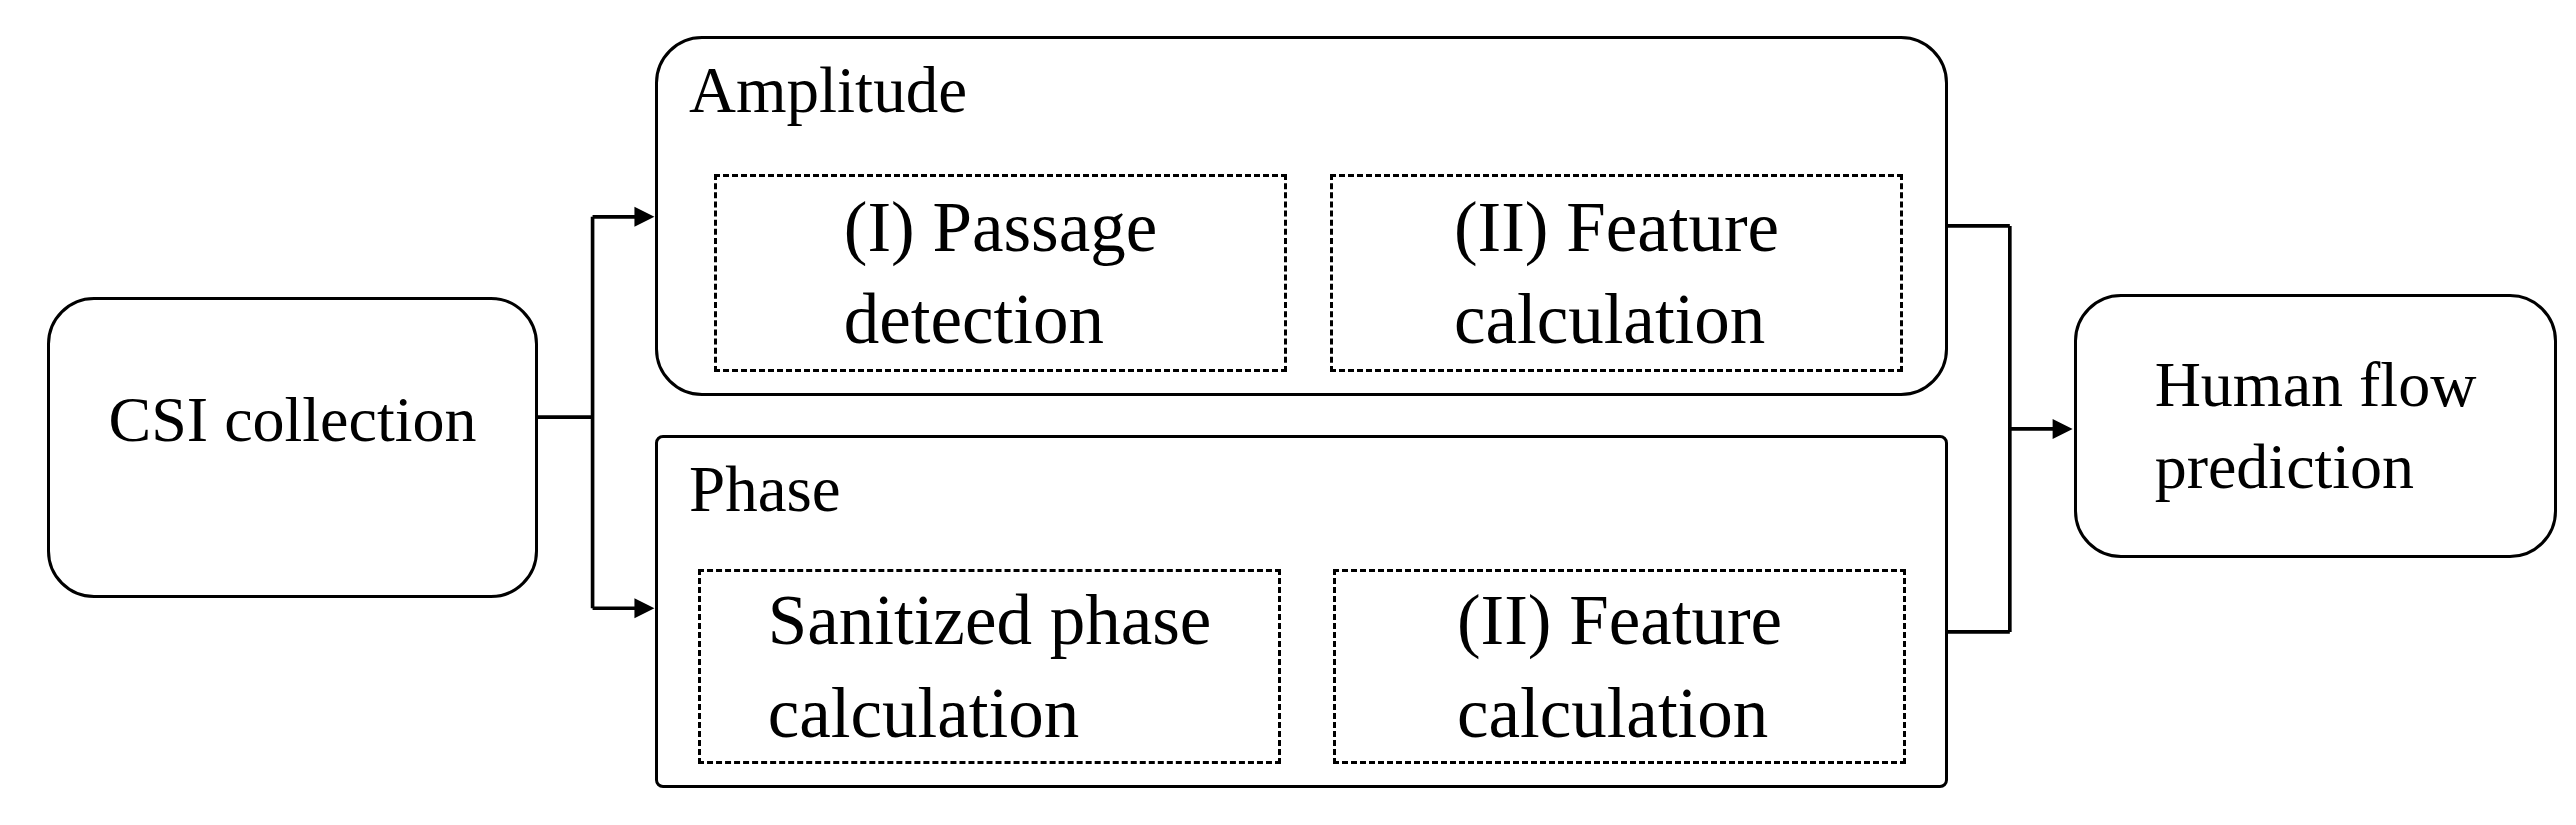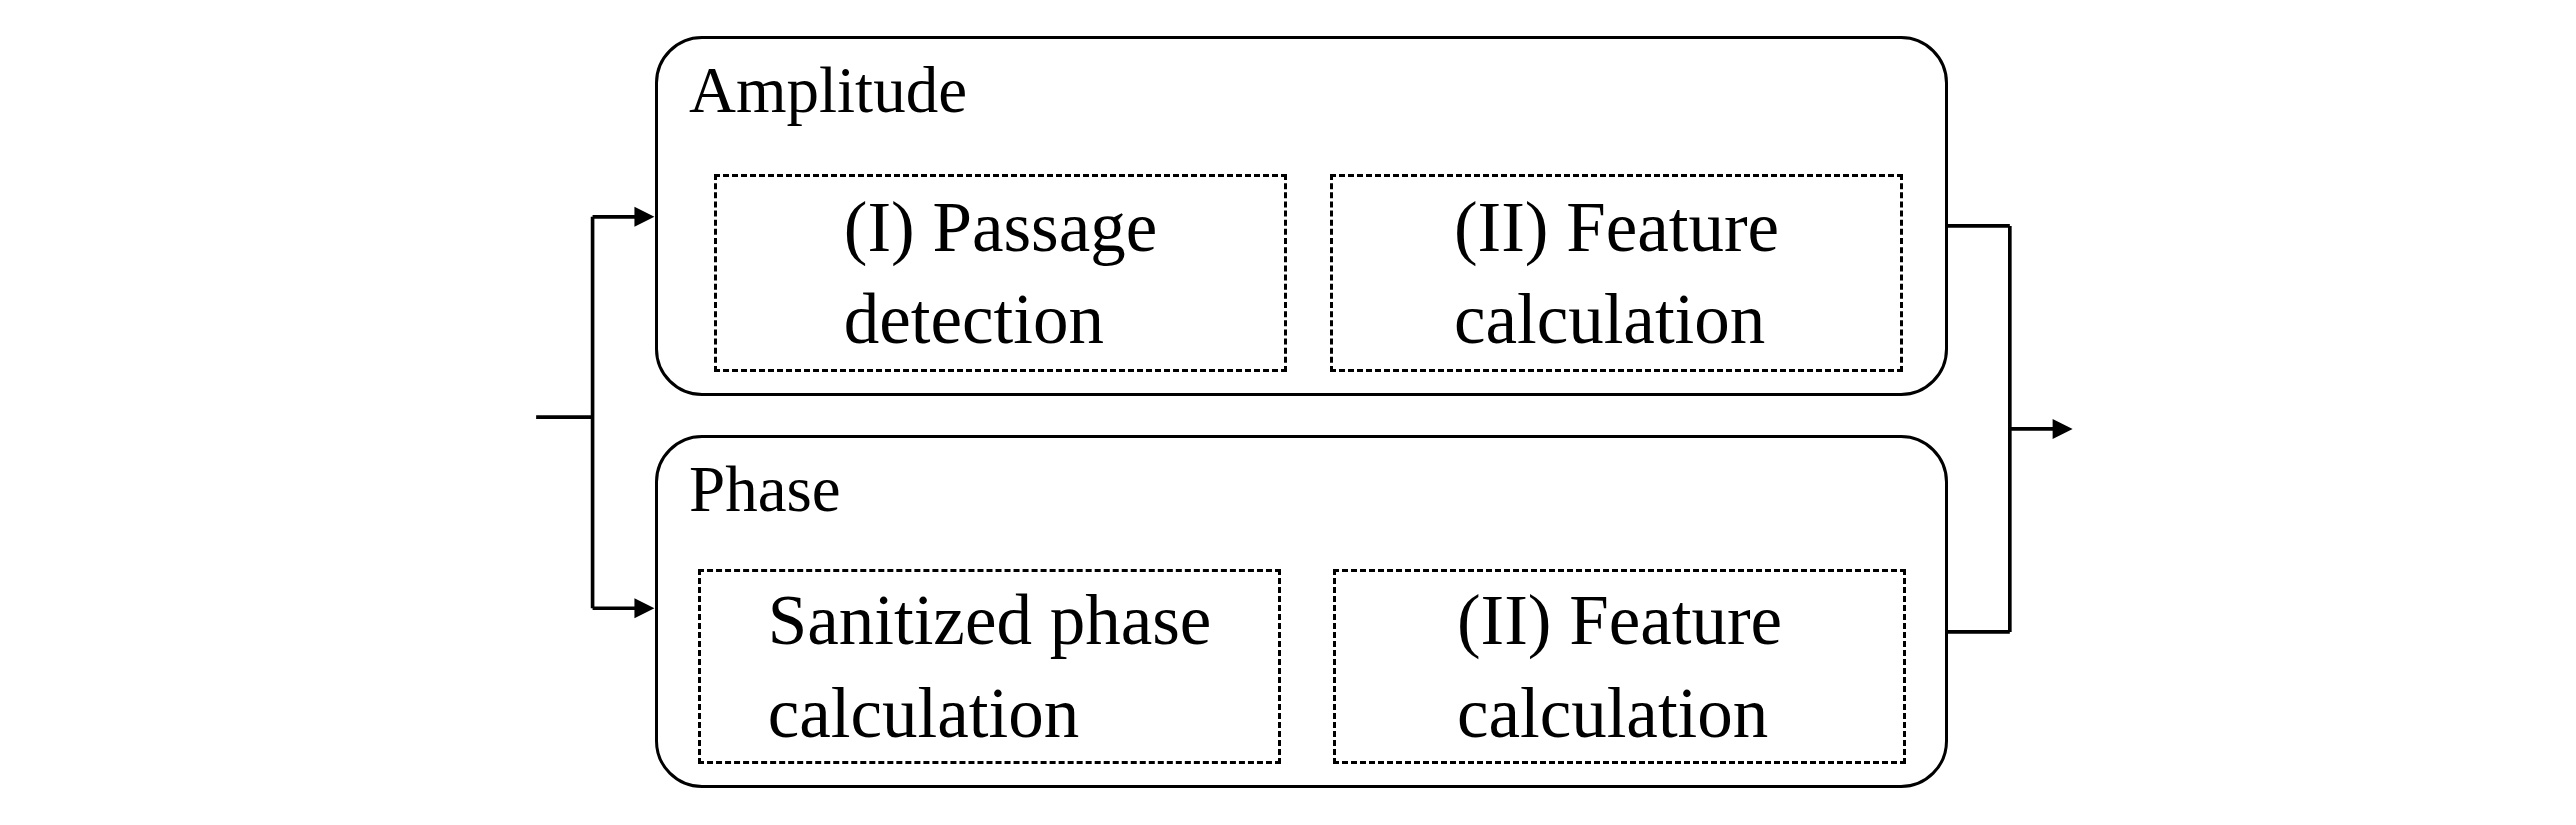--- a/index.html
+++ b/index.html
@@ -63,20 +63,21 @@
     left: 655px;
     top: 36px;
     width: 1293px;
     height: 360px;
   }
   .group-phase {
     left: 655px;
     top: 435px;
     width: 1293px;
     height: 353px;
+    border-radius: 8px;
   }
   .group-title {
     position: absolute;
     left: 31px;
     top: 16.4px;
     font-size: 65px;
     line-height: 1.1;
   }
   .step {
     position: absolute;
@@ -106,20 +107,23 @@
   <svg class="connector-svg" viewBox="0 0 2830 907" xmlns="http://www.w3.org/2000/svg">
 
     <path d="M 589 458 H 651 M 651 238 V 668 M 651 238 H 700 M 651 668 H 700" fill="none" stroke="#000000" stroke-width="4"></path>
     <polygon points="697,227 697,249 719,238" fill="#000000"></polygon>
     <polygon points="697,657 697,679 719,668" fill="#000000"></polygon>
 
     <path d="M 2138 248 H 2208 M 2138 694 H 2208 M 2208 248 V 694 M 2208 471 H 2258" fill="none" stroke="#000000" stroke-width="4"></path>
     <polygon points="2255,460 2255,482 2277,471" fill="#000000"></polygon>
   </svg>
 
+  <div class="node node-csi">
+    <span class="node-label">CSI collection</span>
+  </div>
 
   <div class="group group-amplitude">
     <span class="group-title">Amplitude</span>
     <div class="step step-a1">
       <span class="step-label">(I) Passage
 detection</span>
     </div>
     <div class="step step-a2">
       <span class="step-label">(II) Feature
 calculation</span>
@@ -131,15 +135,19 @@
     <div class="step step-p1">
       <span class="step-label">Sanitized phase
 calculation</span>
     </div>
     <div class="step step-p2">
       <span class="step-label">(II) Feature
 calculation</span>
     </div>
   </div>
 
+  <div class="node node-prediction">
+    <span class="node-label">Human flow
+prediction</span>
+  </div>
 
 </div>
 
 
 </body></html>

